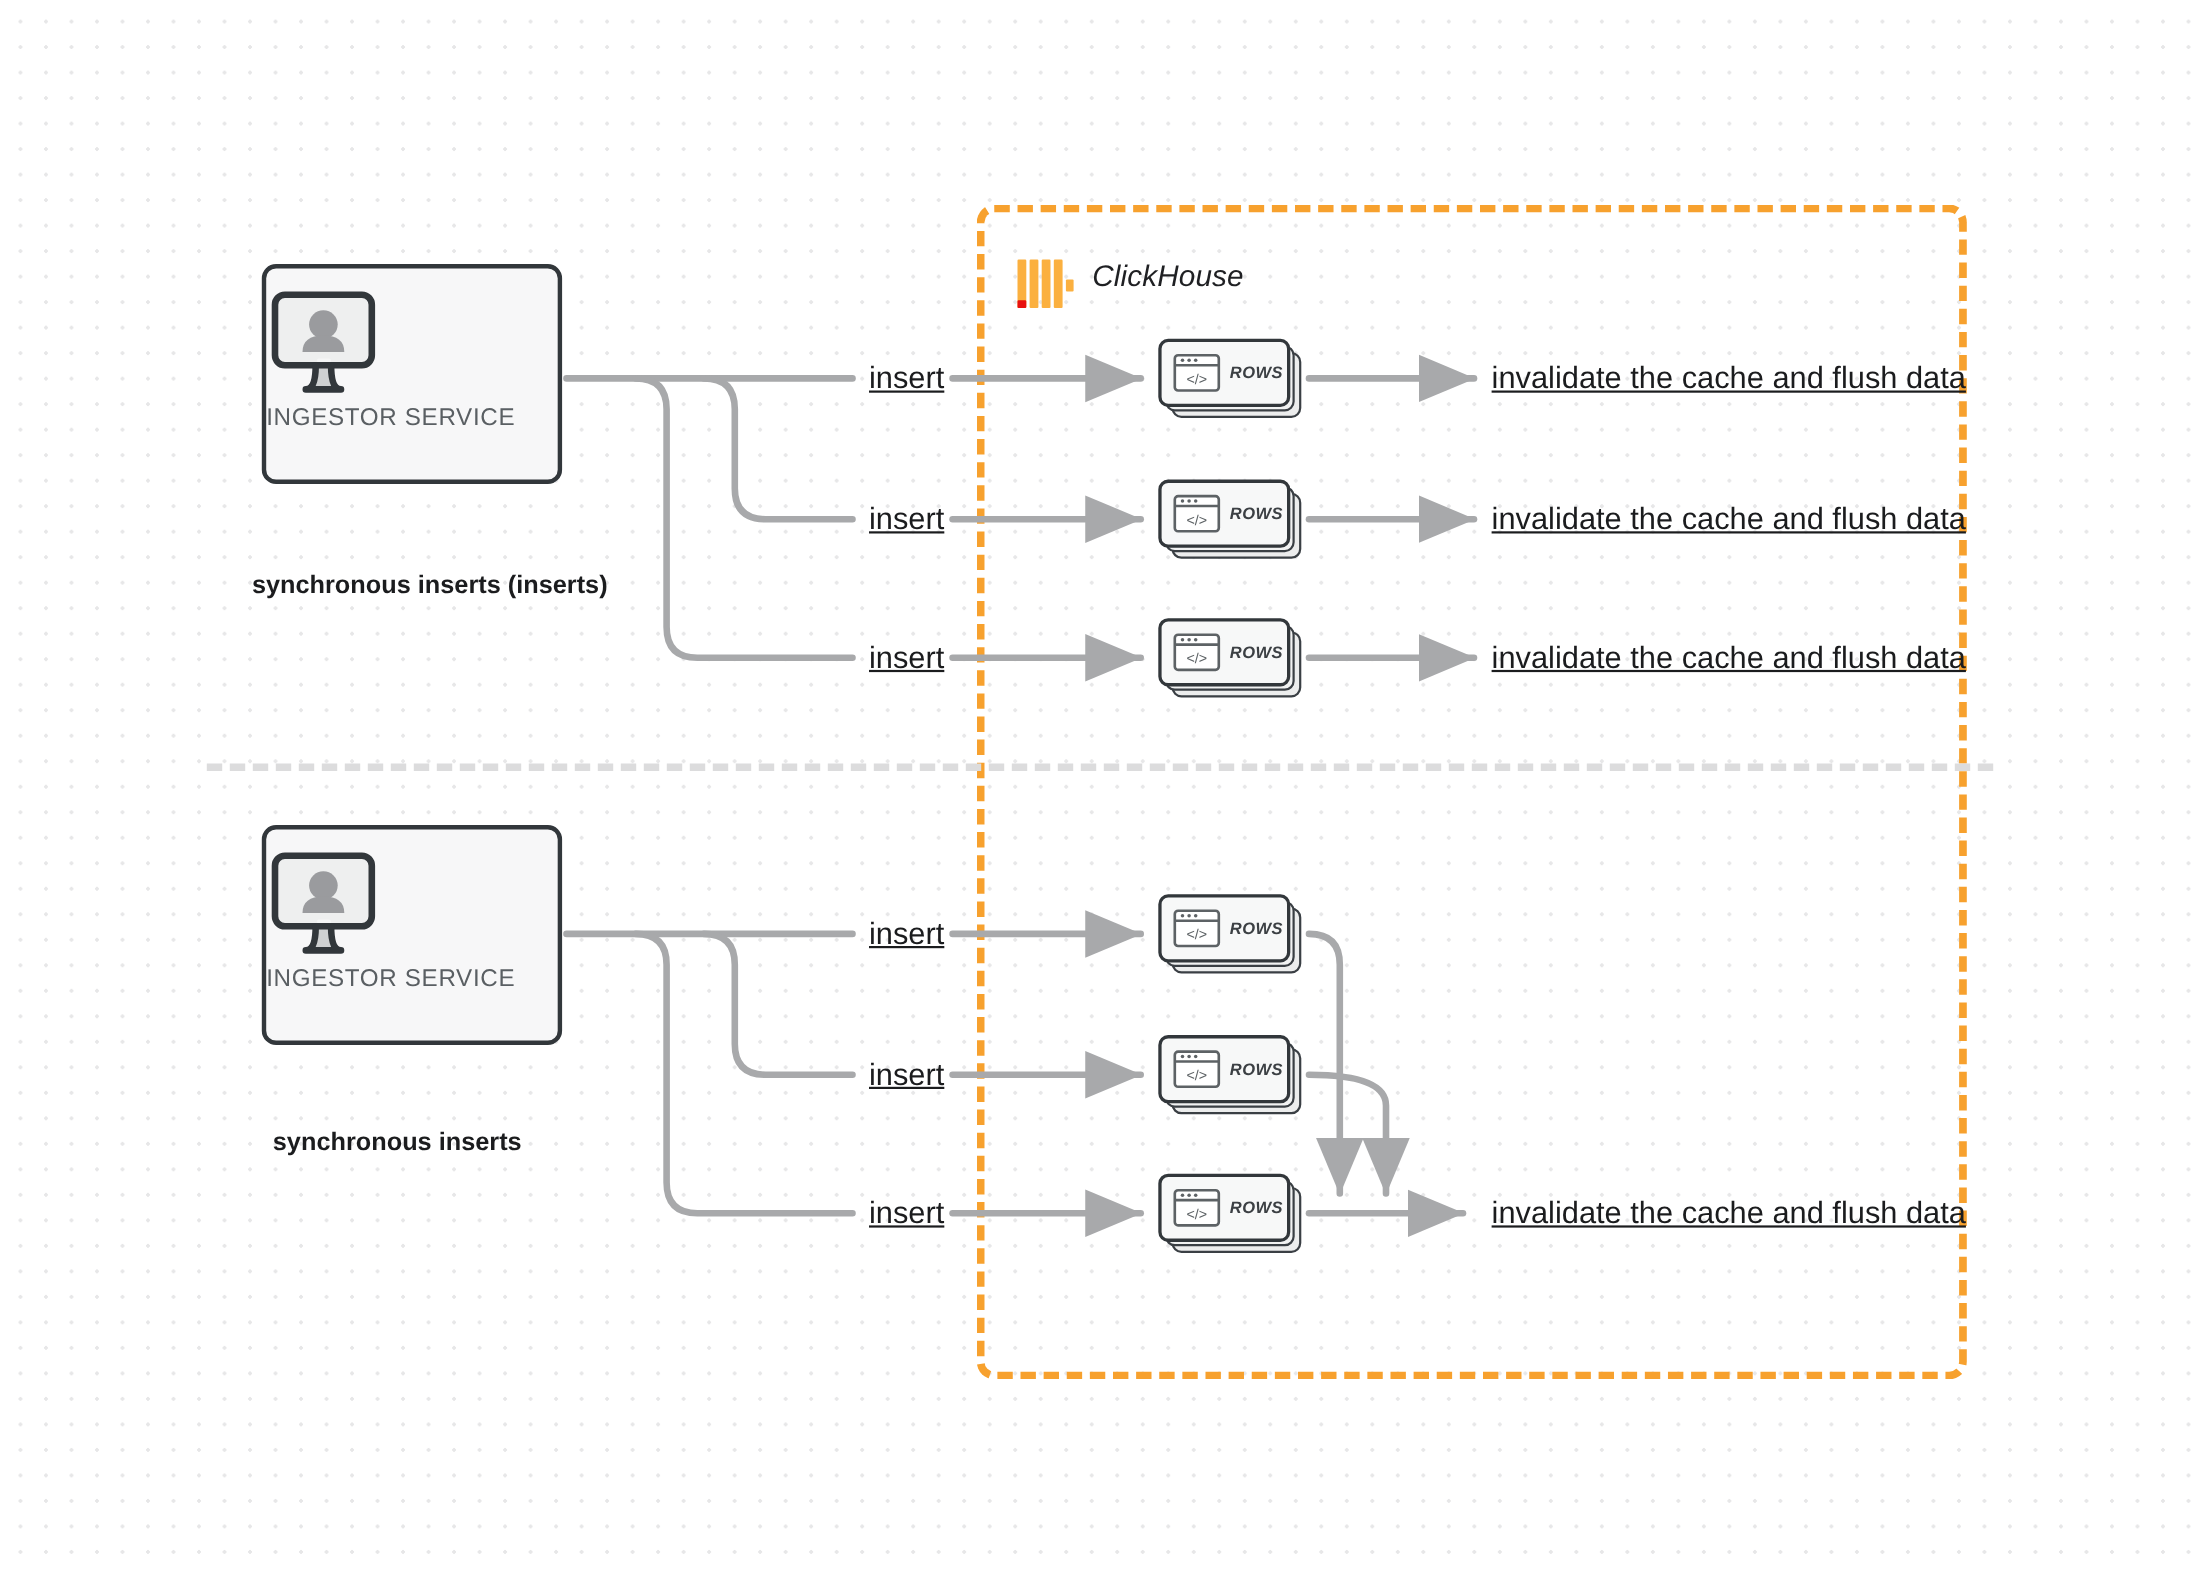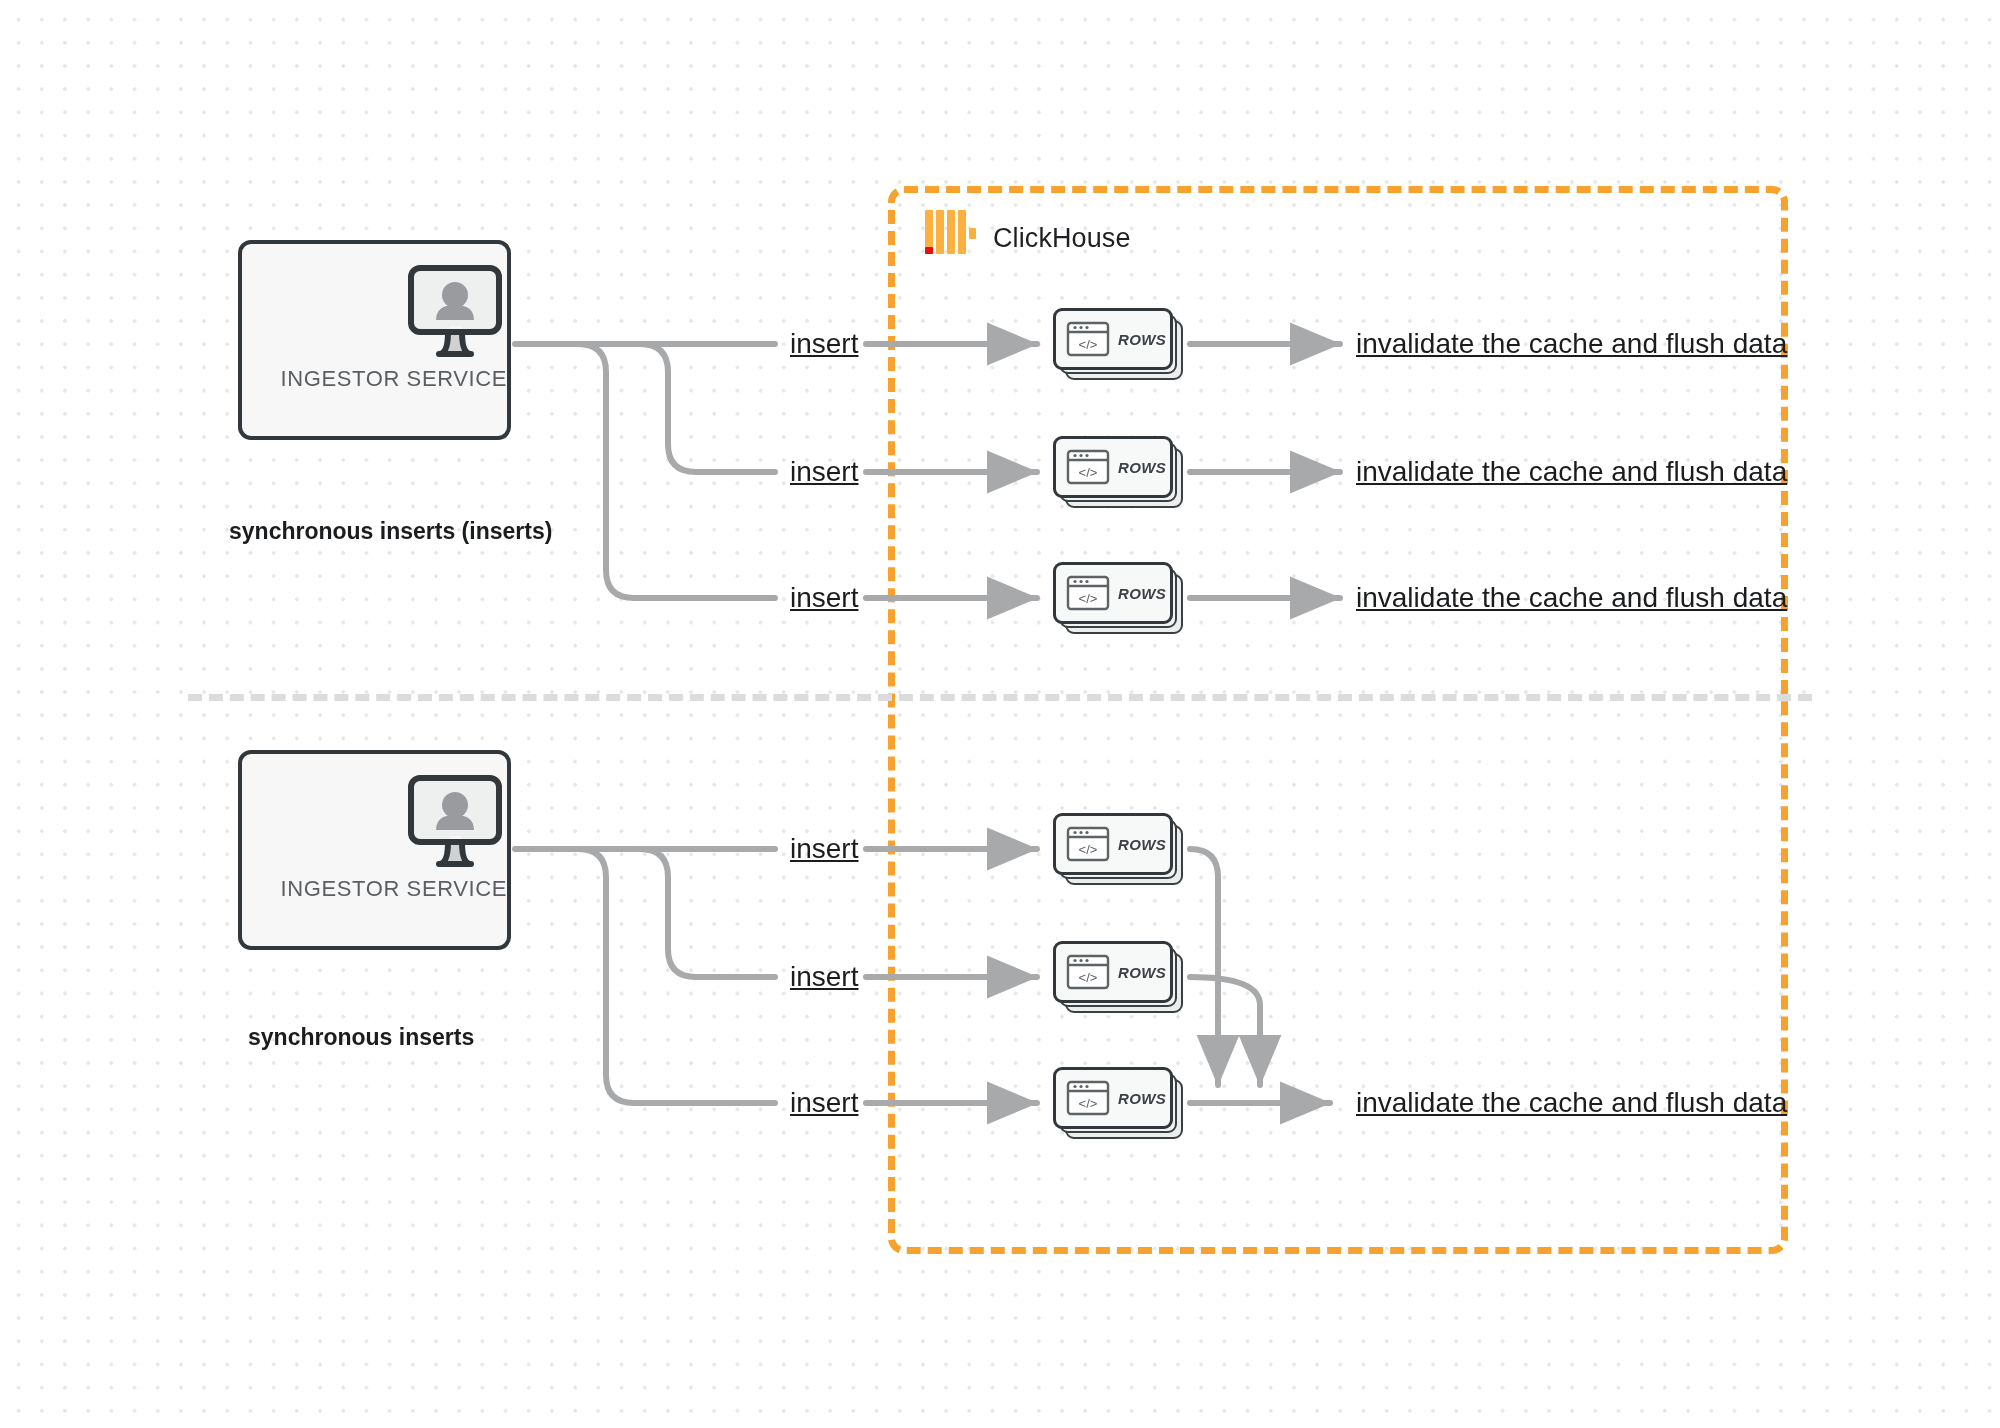--- a/index.html
+++ b/index.html
@@ -26,23 +26,24 @@
   .ch-container {
     position: absolute;
     left: 888px; top: 186px;
     width: 900px; height: 1068px;
     border: 7px dashed #f7a12e;
     border-radius: 16px;
     background: transparent;
   }
   .ch-logo-row {
     position: absolute;
-    left: 925px; top: 206px;
-    display: flex; align-items: flex-end; gap: 22px;
+    left: 925px; top: 236px;
+    display: flex; align-items: flex-start; gap: 22px;
     height: 48px;
+    font-style: italic;
   }
   .ch-mark { position: relative; width: 46px; height: 44px; }
   .ch-mark i {
     position: absolute; bottom: 0;
     width: 8px; height: 44px;
     background: #fbb03f; border-radius: 1px;
     display: block;
   }
   .ch-mark i.b1 { left: 0; }
   .ch-mark i.b2 { left: 11px; }
@@ -56,21 +57,21 @@
   }
 
   
   .service-box {
     position: absolute;
     width: 273px; height: 200px;
     background: #f7f7f8;
     border: 4px solid #32373b;
     border-radius: 13px;
     display: flex; flex-direction: column;
-    align-items: flex-end; justify-content: flex-start;
+    align-items: flex-start; justify-content: flex-start;
     padding-top: 20px;
   }
   .service-box.sync  { left: 238px; top: 240px; }
   .service-box.async { left: 238px; top: 750px; }
   .svc-label {
     font-size: 22px; color: #5a5f63; letter-spacing: .6px;
     margin-top: 6px; white-space: nowrap;
   }
   .monitor { width: 104px; height: 96px; }
 

